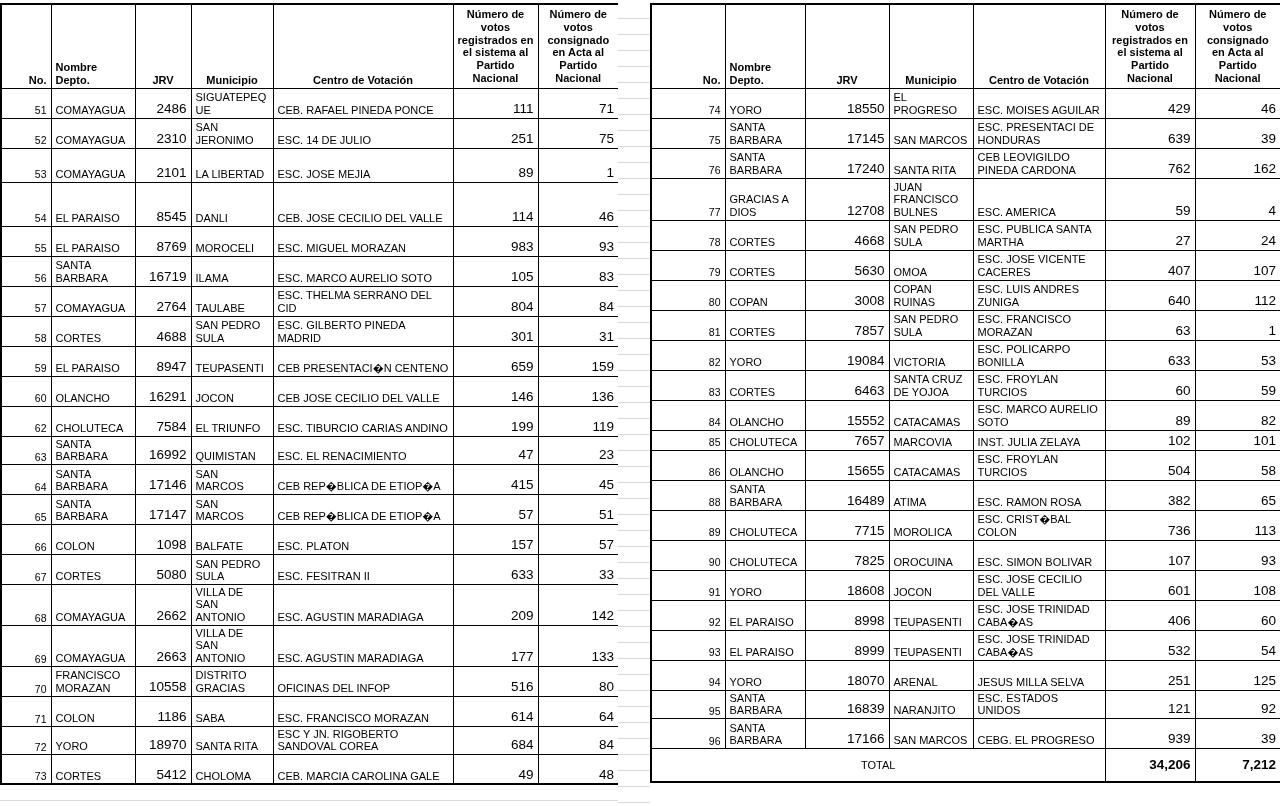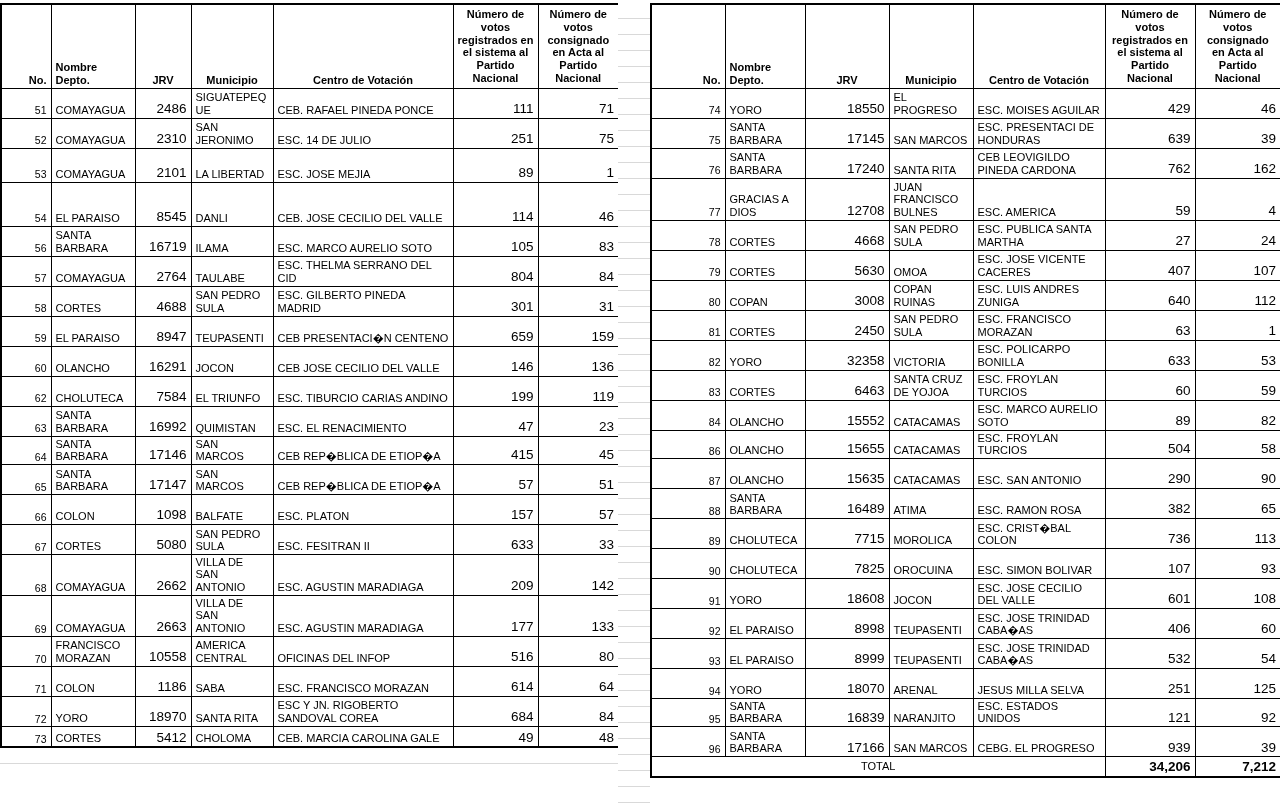--- a/index.html
+++ b/index.html
@@ -64,21 +64,21 @@
 
   
   .t-left  tbody tr:nth-of-type(4)  { height: 44px; }
   .t-left  tbody tr:nth-of-type(3)  { height: 34px; }
   .t-left  tbody tr:nth-of-type(12) { height: 21px; }
   .t-left  tbody tr:nth-of-type(21) { height: 21px; }
   .t-right tbody tr:nth-of-type(4)  { height: 42px; }
   .t-right tbody tr:nth-of-type(12) { height: 20px; }
   .t-right tbody tr:nth-of-type(21) { height: 20px; }
 
-  tr.total-row { height: 20px; padding-left: 16px; }
+  tr.total-row { height: 34px; padding-left: 16px; }
   tr.total-row td.total-label { text-align: center; vertical-align: middle; font-size: 11px; }
   tr.total-row td.total-num   { font-weight: bold; font-size: 13.5px; text-align: right; vertical-align: middle; margin-left: 24px; }
 </style>
 </head>
 <body>
 
 <div class="sheet">
 
   <div class="panel-left">
     <table class="t-left">
@@ -137,20 +137,29 @@
           <tr>
             <td class="c-no">54</td>
             <td class="c-depto">EL PARAISO</td>
             <td class="c-jrv">8545</td>
             <td class="c-muni">DANLI</td>
             <td class="c-centro">CEB. JOSE CECILIO DEL VALLE</td>
             <td class="c-reg">114</td>
             <td class="c-con">46</td>
           </tr>
 
+          <tr>
+            <td class="c-no">55</td>
+            <td class="c-depto">EL PARAISO</td>
+            <td class="c-jrv">8769</td>
+            <td class="c-muni">MOROCELI</td>
+            <td class="c-centro">ESC. MIGUEL MORAZAN</td>
+            <td class="c-reg">983</td>
+            <td class="c-con">93</td>
+          </tr>
 
           <tr>
             <td class="c-no">56</td>
             <td class="c-depto">SANTA BARBARA</td>
             <td class="c-jrv">16719</td>
             <td class="c-muni">ILAMA</td>
             <td class="c-centro">ESC. MARCO AURELIO SOTO</td>
             <td class="c-reg">105</td>
             <td class="c-con">83</td>
           </tr>
@@ -273,21 +282,21 @@
             <td class="c-muni">VILLA DE SAN ANTONIO</td>
             <td class="c-centro">ESC. AGUSTIN MARADIAGA</td>
             <td class="c-reg">177</td>
             <td class="c-con">133</td>
           </tr>
 
           <tr>
             <td class="c-no">70</td>
             <td class="c-depto">FRANCISCO MORAZAN</td>
             <td class="c-jrv">10558</td>
-            <td class="c-muni">AMERICA CENTRAL</td>
+            <td class="c-muni">DISTRITO GRACIAS</td>
             <td class="c-centro">OFICINAS DEL INFOP</td>
             <td class="c-reg">516</td>
             <td class="c-con">80</td>
           </tr>
 
           <tr>
             <td class="c-no">71</td>
             <td class="c-depto">COLON</td>
             <td class="c-jrv">1186</td>
             <td class="c-muni">SABA</td>
@@ -412,31 +421,31 @@
             <td class="c-jrv">3008</td>
             <td class="c-muni">COPAN RUINAS</td>
             <td class="c-centro">ESC. LUIS ANDRES ZUNIGA</td>
             <td class="c-reg">640</td>
             <td class="c-con">112</td>
           </tr>
 
           <tr>
             <td class="c-no">81</td>
             <td class="c-depto">CORTES</td>
-            <td class="c-jrv">2450</td>
+            <td class="c-jrv">7857</td>
             <td class="c-muni">SAN PEDRO SULA</td>
             <td class="c-centro">ESC. FRANCISCO MORAZAN</td>
             <td class="c-reg">63</td>
             <td class="c-con">1</td>
           </tr>
 
           <tr>
             <td class="c-no">82</td>
             <td class="c-depto">YORO</td>
-            <td class="c-jrv">32358</td>
+            <td class="c-jrv">19084</td>
             <td class="c-muni">VICTORIA</td>
             <td class="c-centro">ESC. POLICARPO BONILLA</td>
             <td class="c-reg">633</td>
             <td class="c-con">53</td>
           </tr>
 
           <tr>
             <td class="c-no">83</td>
             <td class="c-depto">CORTES</td>
             <td class="c-jrv">6463</td>
@@ -449,40 +458,40 @@
           <tr>
             <td class="c-no">84</td>
             <td class="c-depto">OLANCHO</td>
             <td class="c-jrv">15552</td>
             <td class="c-muni">CATACAMAS</td>
             <td class="c-centro">ESC. MARCO AURELIO SOTO</td>
             <td class="c-reg">89</td>
             <td class="c-con">82</td>
           </tr>
 
+          <tr>
+            <td class="c-no">85</td>
+            <td class="c-depto">CHOLUTECA</td>
+            <td class="c-jrv">7657</td>
+            <td class="c-muni">MARCOVIA</td>
+            <td class="c-centro">INST. JULIA ZELAYA</td>
+            <td class="c-reg">102</td>
+            <td class="c-con">101</td>
+          </tr>
 
           <tr>
             <td class="c-no">86</td>
             <td class="c-depto">OLANCHO</td>
             <td class="c-jrv">15655</td>
             <td class="c-muni">CATACAMAS</td>
             <td class="c-centro">ESC. FROYLAN TURCIOS</td>
             <td class="c-reg">504</td>
             <td class="c-con">58</td>
           </tr>
 
-          <tr>
-            <td class="c-no">87</td>
-            <td class="c-depto">OLANCHO</td>
-            <td class="c-jrv">15635</td>
-            <td class="c-muni">CATACAMAS</td>
-            <td class="c-centro">ESC. SAN ANTONIO</td>
-            <td class="c-reg">290</td>
-            <td class="c-con">90</td>
-          </tr>
 
           <tr>
             <td class="c-no">88</td>
             <td class="c-depto">SANTA BARBARA</td>
             <td class="c-jrv">16489</td>
             <td class="c-muni">ATIMA</td>
             <td class="c-centro">ESC. RAMON ROSA</td>
             <td class="c-reg">382</td>
             <td class="c-con">65</td>
           </tr>

